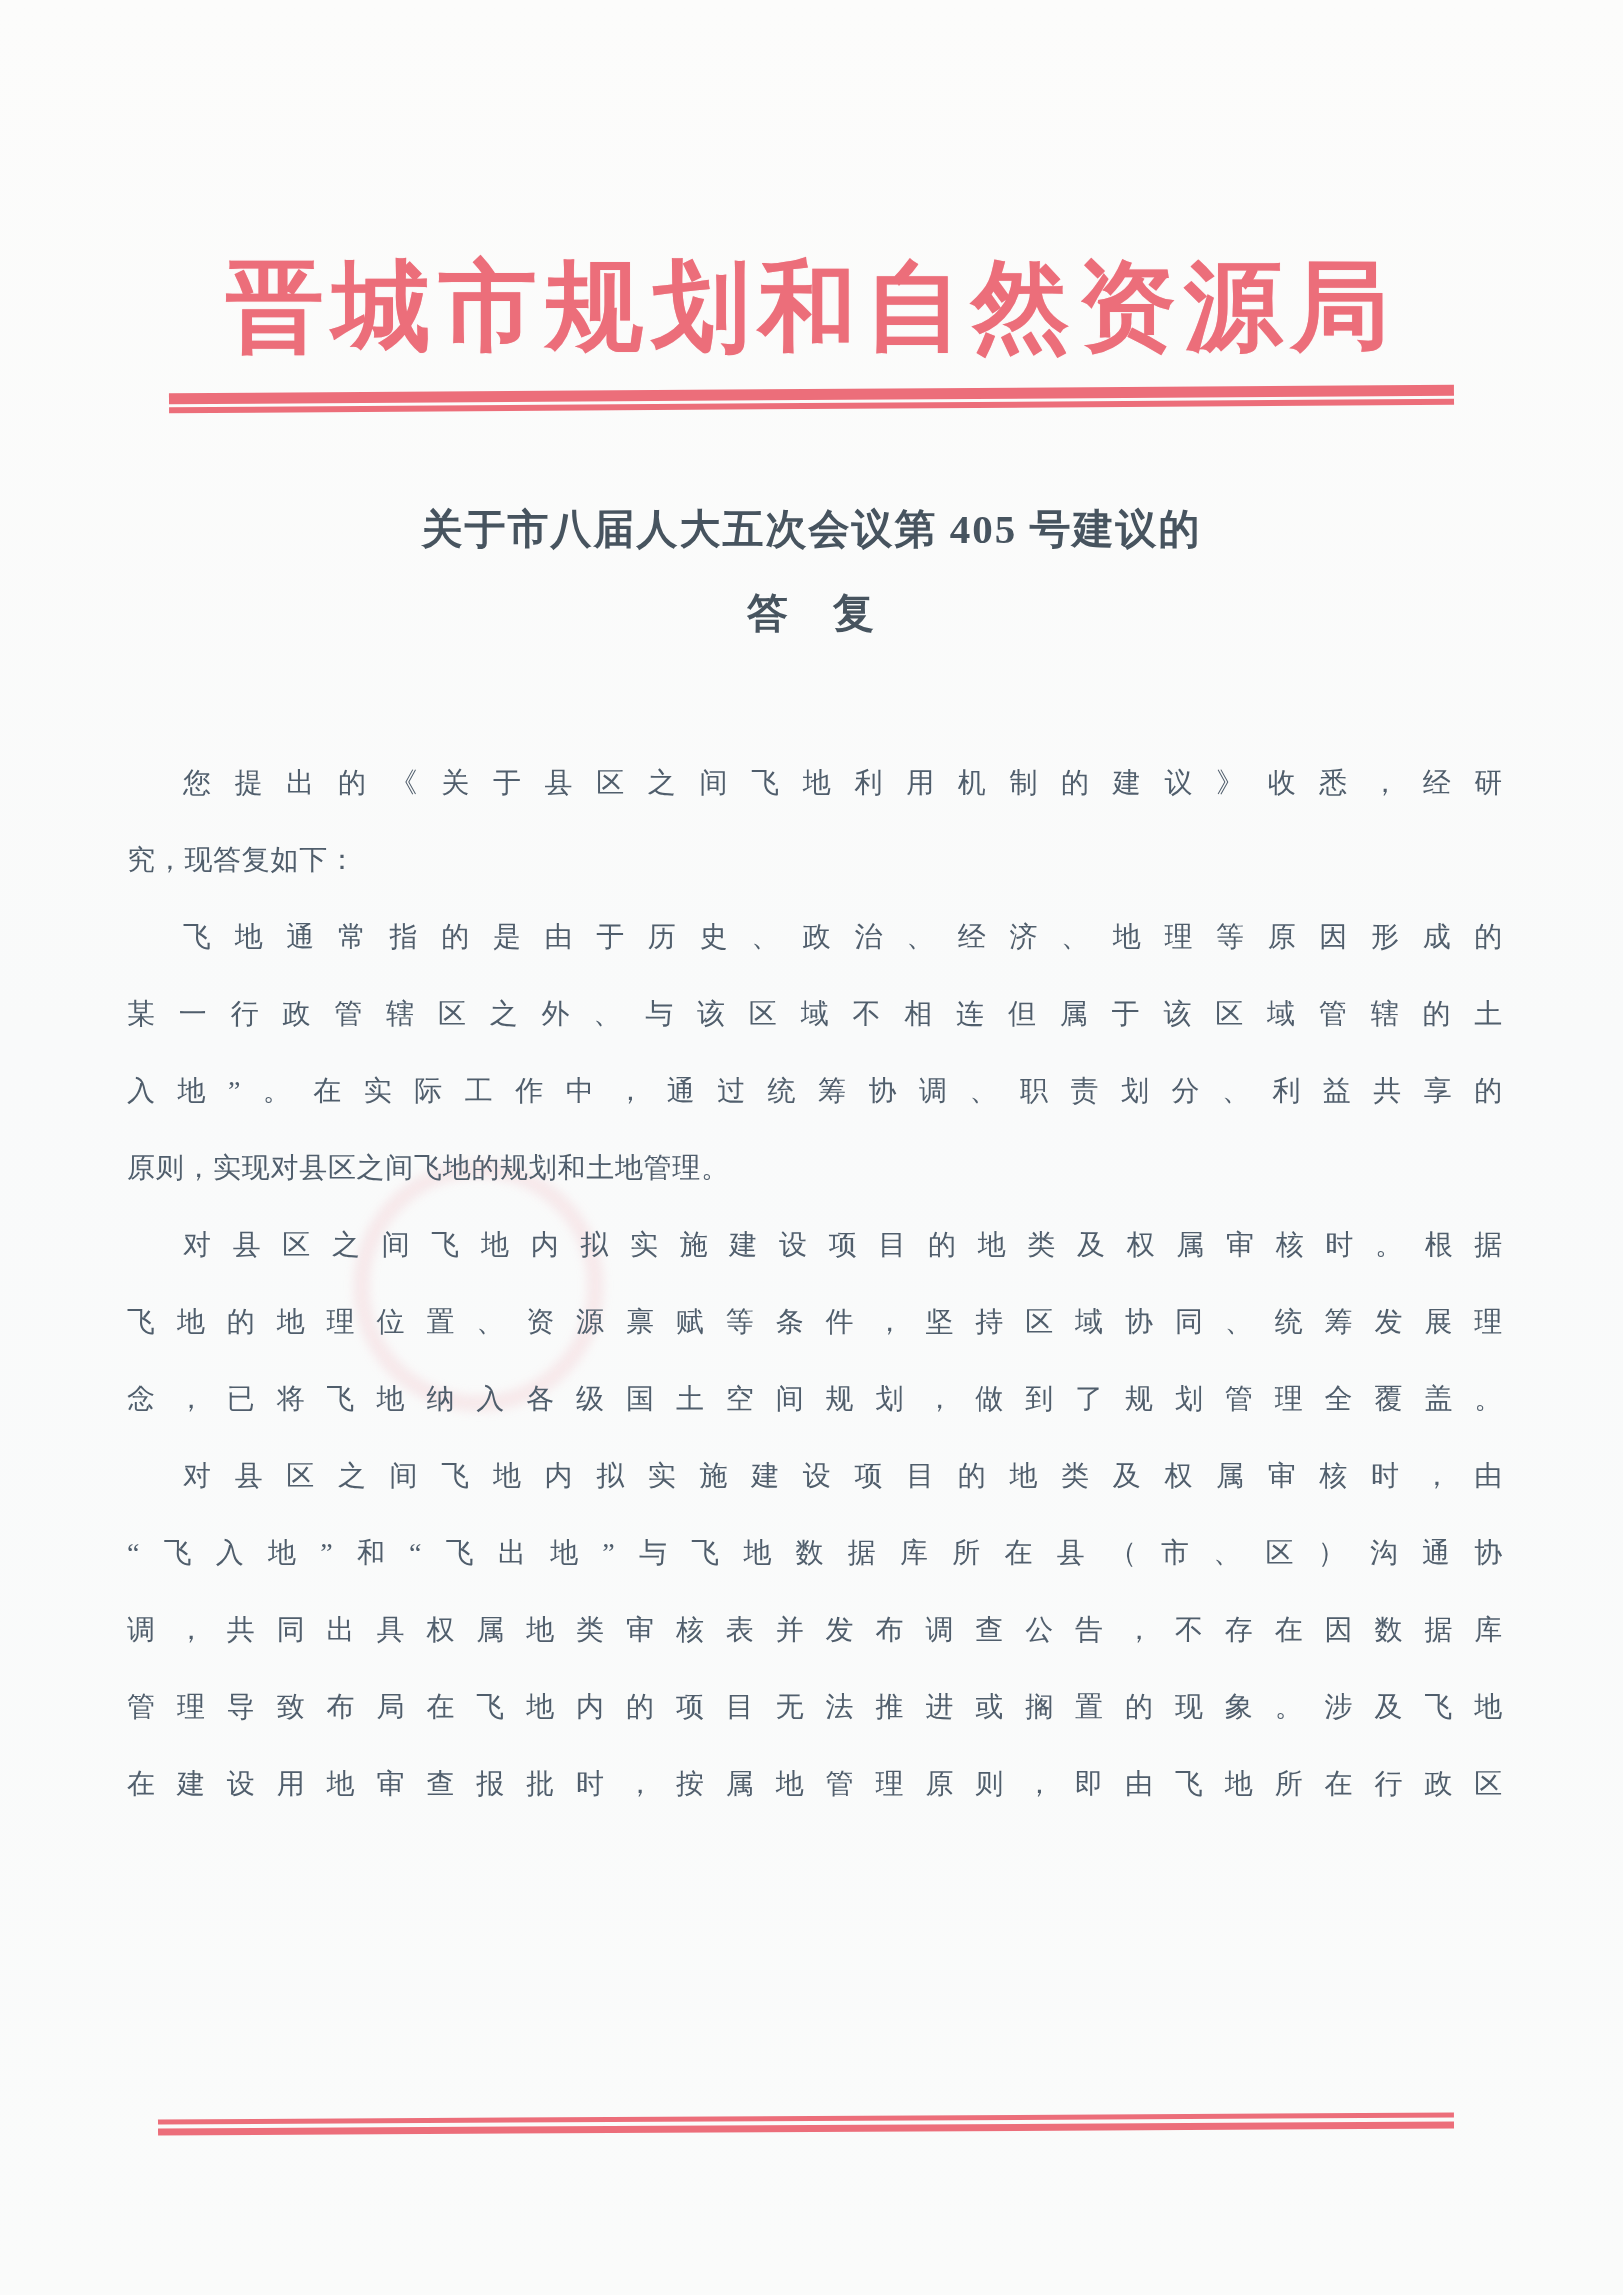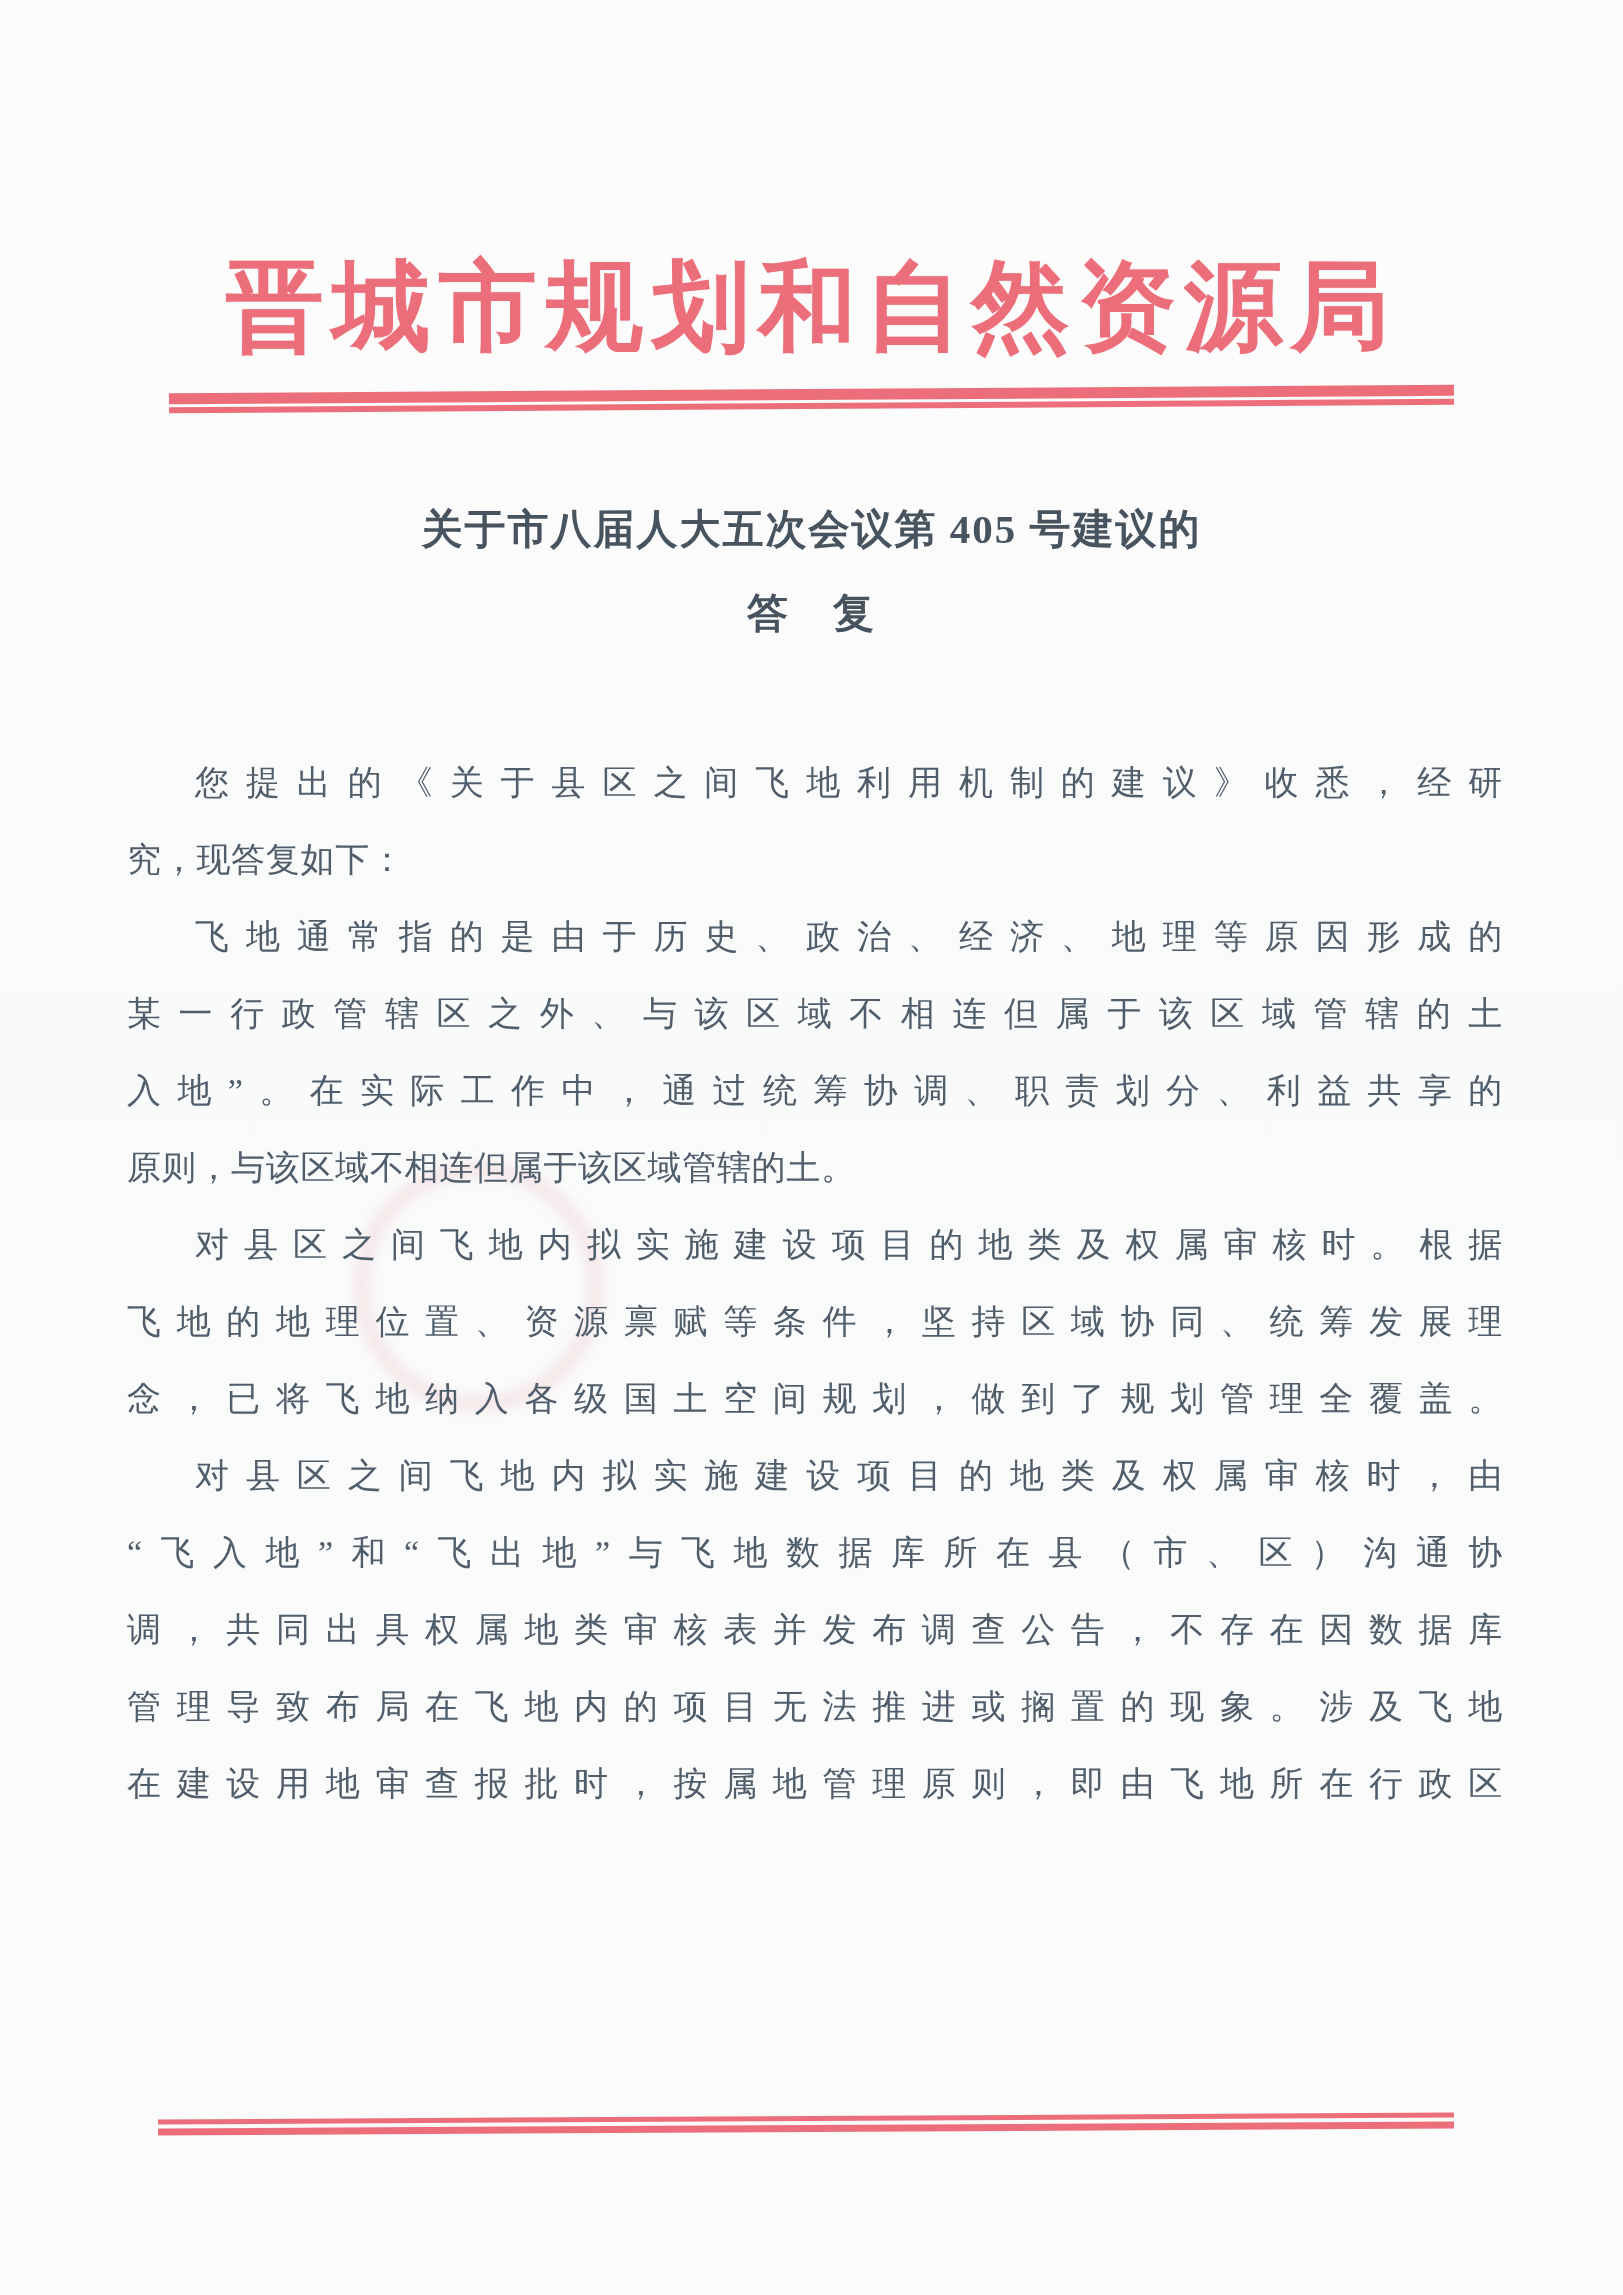--- a/index.html
+++ b/index.html
@@ -54,21 +54,21 @@
     white-space: nowrap;
   }
 
   
   .body-block {
     position: absolute;
     top: 744px;
     left: 127px;
     width: 1376px;
     color: #505e6c;
-    font-size: 34px;
+    font-size: 28px;
     letter-spacing: 0.7px;
   }
   .bl {
     height: 77px;
     line-height: 77px;
     white-space: nowrap;
     text-align: justify;
     text-align-last: justify;
     overflow: hidden;
   }
@@ -115,21 +115,21 @@
     <div>关于市八届人大五次会议第 405 号建议的</div>
     <div>答　复</div>
   </div>
 
   <div class="body-block">
     <div class="bl indent">您提出的《关于县区之间飞地利用机制的建议》收悉，经研</div>
     <div class="bl noj">究，现答复如下：</div>
     <div class="bl indent">飞地通常指的是由于历史、政治、经济、地理等原因形成的</div>
     <div class="bl">某一行政管辖区之外、与该区域不相连但属于该区域管辖的土</div>
     <div class="bl">入地”。在实际工作中，通过统筹协调、职责划分、利益共享的</div>
-    <div class="bl noj">原则，与该区域不相连但属于该区域管辖的土。</div>
+    <div class="bl noj">原则，实现对县区之间飞地的规划和土地管理。</div>
     <div class="bl indent">对县区之间飞地内拟实施建设项目的地类及权属审核时。根据</div>
     <div class="bl">飞地的地理位置、资源禀赋等条件，坚持区域协同、统筹发展理</div>
     <div class="bl">念，已将飞地纳入各级国土空间规划，做到了规划管理全覆盖。</div>
     <div class="bl indent">对县区之间飞地内拟实施建设项目的地类及权属审核时，由</div>
     <div class="bl">“飞入地”和“飞出地”与飞地数据库所在县（市、区）沟通协</div>
     <div class="bl">调，共同出具权属地类审核表并发布调查公告，不存在因数据库</div>
     <div class="bl">管理导致布局在飞地内的项目无法推进或搁置的现象。涉及飞地</div>
     <div class="bl">在建设用地审查报批时，按属地管理原则，即由飞地所在行政区</div>
   </div>
 

